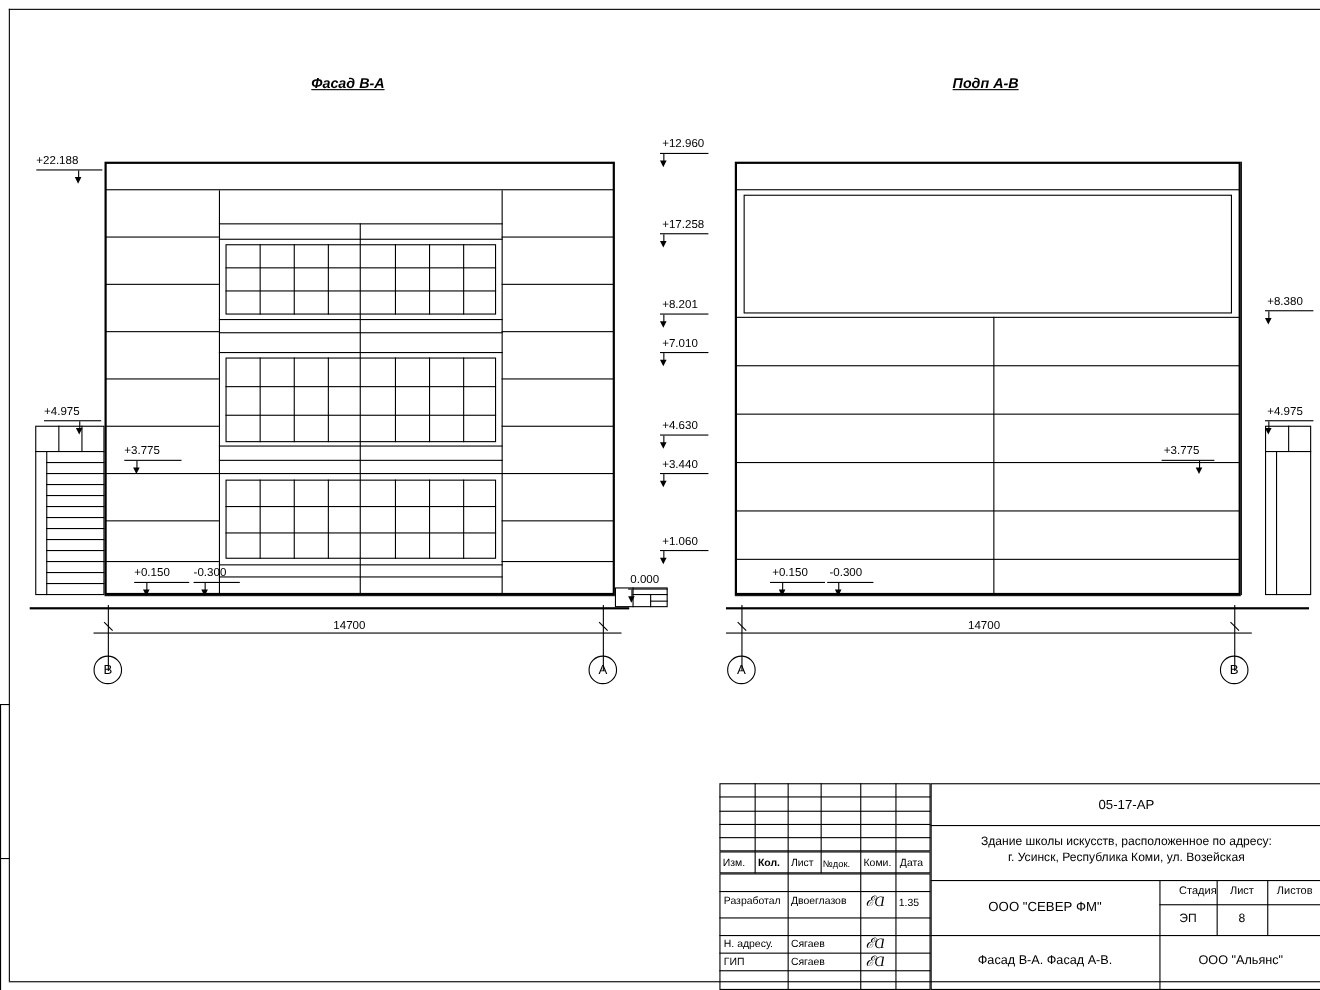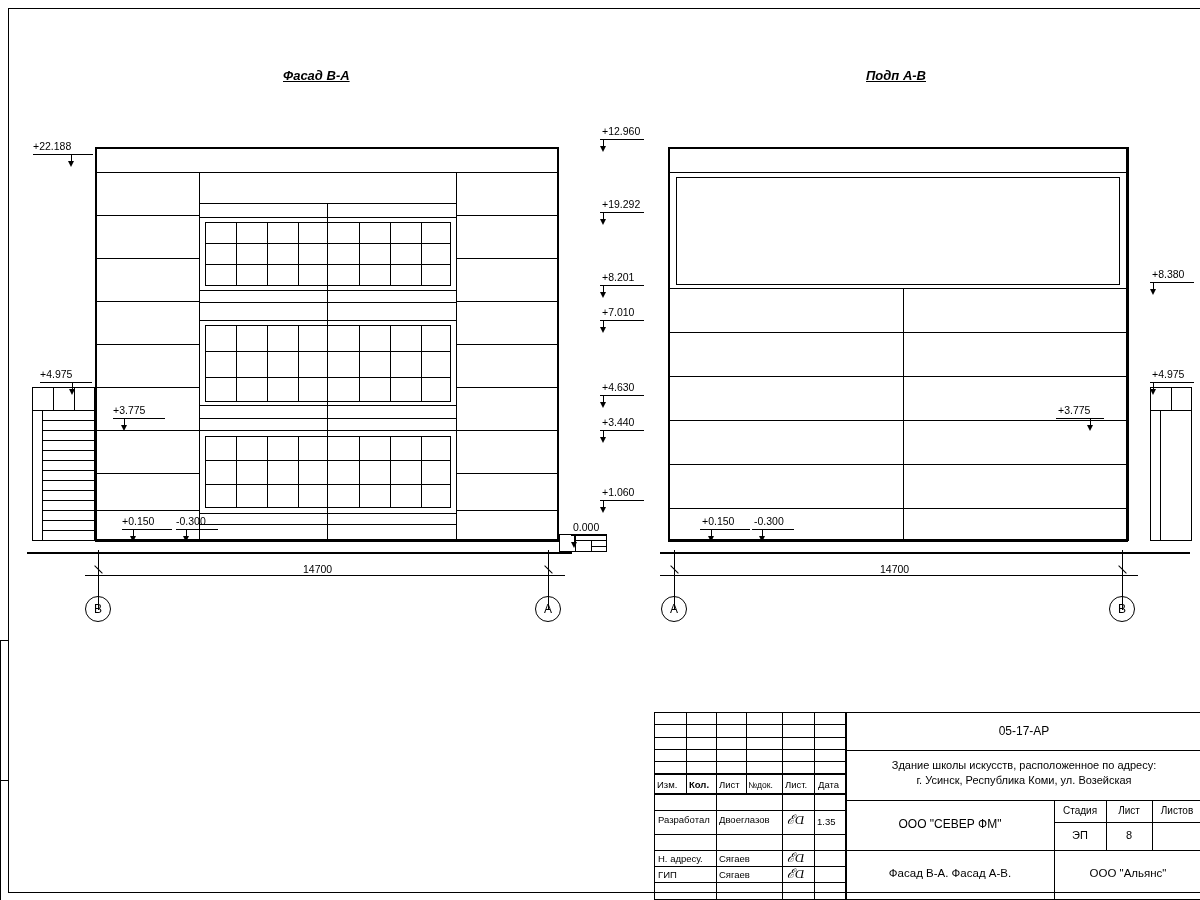--- a/index.html
+++ b/index.html
@@ -171,21 +171,21 @@
   </div>
   <div class="circ" style="left:535px;top:596px;width:26px;height:26px;">
     <span>А</span>
   </div>
 
   <div class="elev" style="left:602px;top:125px;">+12.960</div>
   <div class="elevline" style="left:600px;top:139px;width:44px;"></div>
   <div class="arrowstem" style="left:603px;top:140px;"></div>
   <div class="arrowdown" style="left:600px;top:146px;"></div>
 
-  <div class="elev" style="left:602px;top:198px;">+19.292</div>
+  <div class="elev" style="left:602px;top:198px;">+17.258</div>
   <div class="elevline" style="left:600px;top:212px;width:44px;"></div>
   <div class="arrowstem" style="left:603px;top:213px;"></div>
   <div class="arrowdown" style="left:600px;top:219px;"></div>
 
   <div class="elev" style="left:602px;top:271px;">+8.201</div>
   <div class="elevline" style="left:600px;top:285px;width:44px;"></div>
   <div class="arrowstem" style="left:603px;top:286px;"></div>
   <div class="arrowdown" style="left:600px;top:292px;"></div>
 
   <div class="elev" style="left:602px;top:306px;">+7.010</div>
@@ -291,21 +291,21 @@
     <div class="box" style="left:0px;top:62px;width:192px;height:20px;"></div>
     <div class="vline" style="left:32px;top:62px;height:20px;"></div>
     <div class="vline" style="left:62px;top:62px;height:20px;"></div>
     <div class="vline" style="left:92px;top:62px;height:20px;"></div>
     <div class="vline" style="left:128px;top:62px;height:20px;"></div>
     <div class="vline" style="left:160px;top:62px;height:20px;"></div>
     <div class="lbl abs" style="left:3px;top:67px;font-size:9.5px;">Изм.</div>
     <div class="lbl abs" style="left:35px;top:67px;font-size:9.5px;font-weight:bold;">Кол.</div>
     <div class="lbl abs" style="left:65px;top:67px;font-size:9.5px;">Лист</div>
     <div class="lbl abs" style="left:94px;top:68px;font-size:8.5px;">№док.</div>
-    <div class="lbl abs" style="left:131px;top:67px;font-size:9.5px;">Лист.</div>
+    <div class="lbl abs" style="left:131px;top:67px;font-size:9.5px;">Коми.</div>
     <div class="lbl abs" style="left:164px;top:67px;font-size:9.5px;">Дата</div>
 
     <div class="box" style="left:0px;top:82px;width:192px;height:106px;"></div>
     <div class="hline" style="left:0px;top:98px;width:192px;"></div>
     <div class="hline" style="left:0px;top:122px;width:192px;"></div>
     <div class="hline" style="left:0px;top:138px;width:192px;"></div>
     <div class="hline" style="left:0px;top:154px;width:192px;"></div>
     <div class="hline" style="left:0px;top:170px;width:192px;"></div>
     <div class="vline" style="left:62px;top:82px;height:106px;"></div>
     <div class="vline" style="left:128px;top:82px;height:106px;"></div>
@@ -333,21 +333,21 @@
     <div class="vline" style="left:452px;top:88px;height:50px;"></div>
     <div class="vline" style="left:498px;top:88px;height:50px;"></div>
 
     <div class="abs" style="left:192px;top:12px;width:356px;text-align:center;font-size:12px;">05-17-АР</div>
     <div class="abs" style="left:192px;top:47px;width:356px;text-align:center;font-size:11px;">Здание школы искусств, расположенное по адресу:</div>
     <div class="abs" style="left:192px;top:62px;width:356px;text-align:center;font-size:11px;">г. Усинск, Республика Коми, ул. Возейская</div>
 
     <div class="abs" style="left:192px;top:105px;width:208px;text-align:center;font-size:12px;">ООО "СЕВЕР ФМ"</div>
     <div class="abs" style="left:192px;top:155px;width:208px;text-align:center;font-size:11.5px;">Фасад В-А. Фасад А-В.</div>
 
-    <div class="abs" style="left:400px;top:93px;width:52px;text-align:center;font-size:10px;">Стадия</div>
+    <div class="abs" style="left:400px;top:93px;width:52px;text-align:right;font-size:10px;">Стадия</div>
     <div class="abs" style="left:452px;top:93px;width:46px;text-align:center;font-size:10px;">Лист</div>
     <div class="abs" style="left:498px;top:93px;width:50px;text-align:center;font-size:10px;">Листов</div>
 
     <div class="abs" style="left:400px;top:117px;width:52px;text-align:center;font-size:11px;">ЭП</div>
     <div class="abs" style="left:452px;top:117px;width:46px;text-align:center;font-size:11px;">8</div>
     <div class="abs" style="left:498px;top:117px;width:50px;text-align:center;font-size:11px;"></div>
 
     <div class="abs" style="left:400px;top:155px;width:148px;text-align:center;font-size:11.5px;">ООО "Альянс"</div>
   </div>
 

